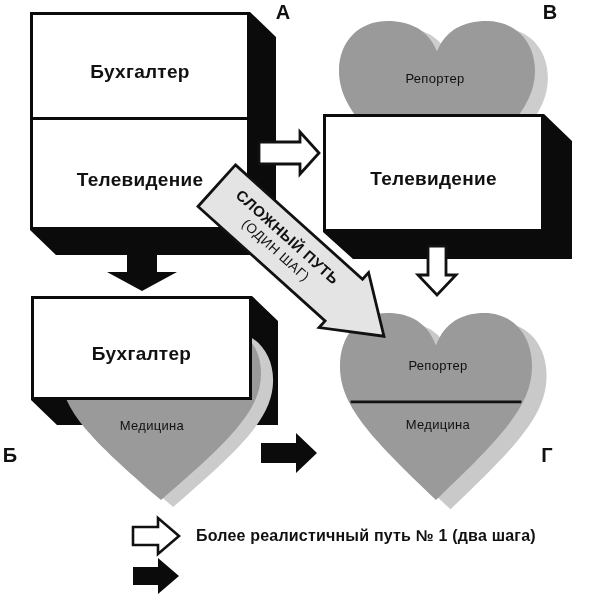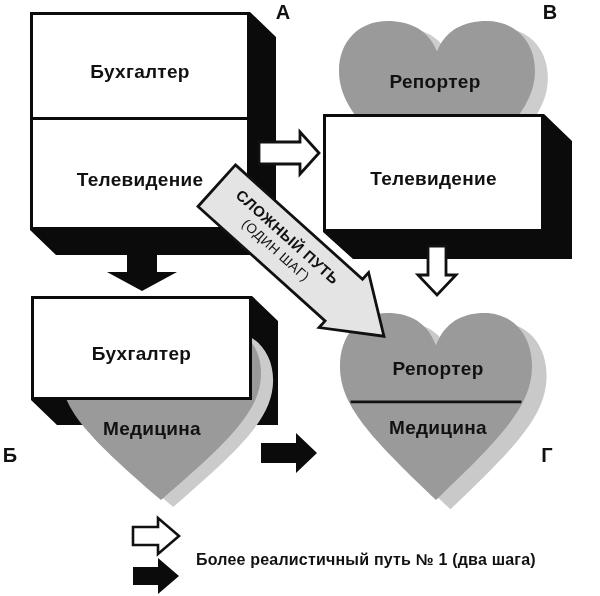--- a/index.html
+++ b/index.html
@@ -9,21 +9,21 @@
   svg{display:block;overflow:visible;}
 
   
   .z1{z-index:1;} .z2{z-index:2;} .z3{z-index:3;} .z4{z-index:4;}
   .z5{z-index:5;} .z6{z-index:6;} .z7{z-index:7;} .z8{z-index:8;}
 
   .box{background:#fff;border:3px solid #0b0b0b;box-sizing:border-box;}
   .box-label{font-weight:bold;font-size:19px;letter-spacing:.3px;text-align:left;margin-top:12px;}
   .cell{display:flex;align-items:center;justify-content:center;}
 
-  .heart-label{font-weight:bold;font-size:19px;letter-spacing:.3px;text-align:center;width:180px;}
+  .heart-label{font-weight:normal;font-size:13px;letter-spacing:.3px;text-align:center;width:180px;}
   .letter{font-weight:bold;font-size:20px;}
 
   .legend-label{font-weight:bold;font-size:16px;letter-spacing:.2px;white-space:nowrap;}
 
   #ribbon{width:228px;height:76px;transform:rotate(42deg);transform-origin:0 38px;}
   #ribbon-text{position:absolute;left:0;top:0;width:176px;height:76px;display:flex;
     flex-direction:column;align-items:center;justify-content:center;line-height:1.25;}
   #ribbon-text .l1{font-weight:bold;font-size:15px;letter-spacing:.5px;white-space:nowrap;}
   #ribbon-text .l2{font-size:13.5px;letter-spacing:.5px;white-space:nowrap;}
 </style>
@@ -103,19 +103,19 @@
     </svg>
     <div id="ribbon-text">
       <span class="l1">СЛОЖНЫЙ ПУТЬ</span>
       <span class="l2">(ОДИН ШАГ)</span>
     </div>
   </div>
 
   <svg class="abs z7" style="left:132px;top:517px;" width="49" height="38">
     <polygon points="1,10 26,10 26,1 47,19 26,37 26,28 1,28" fill="#fff" stroke="#111" stroke-width="2.6"></polygon>
   </svg>
-  <div class="abs z7 legend-label" style="left:196px;top:527px;margin-top:24px;">Более реалистичный путь № 1 (два шага)</div>
+  <div class="abs z7 legend-label" style="left:196px;top:527px;">Более реалистичный путь № 1 (два шага)</div>
 
   <svg class="abs z7" style="left:132px;top:557px;" width="49" height="38">
     <polygon points="1,10 26,10 26,1 47,19 26,37 26,28 1,28" fill="#0b0b0b"></polygon>
   </svg>
 
 </div>
 
 </body></html>

